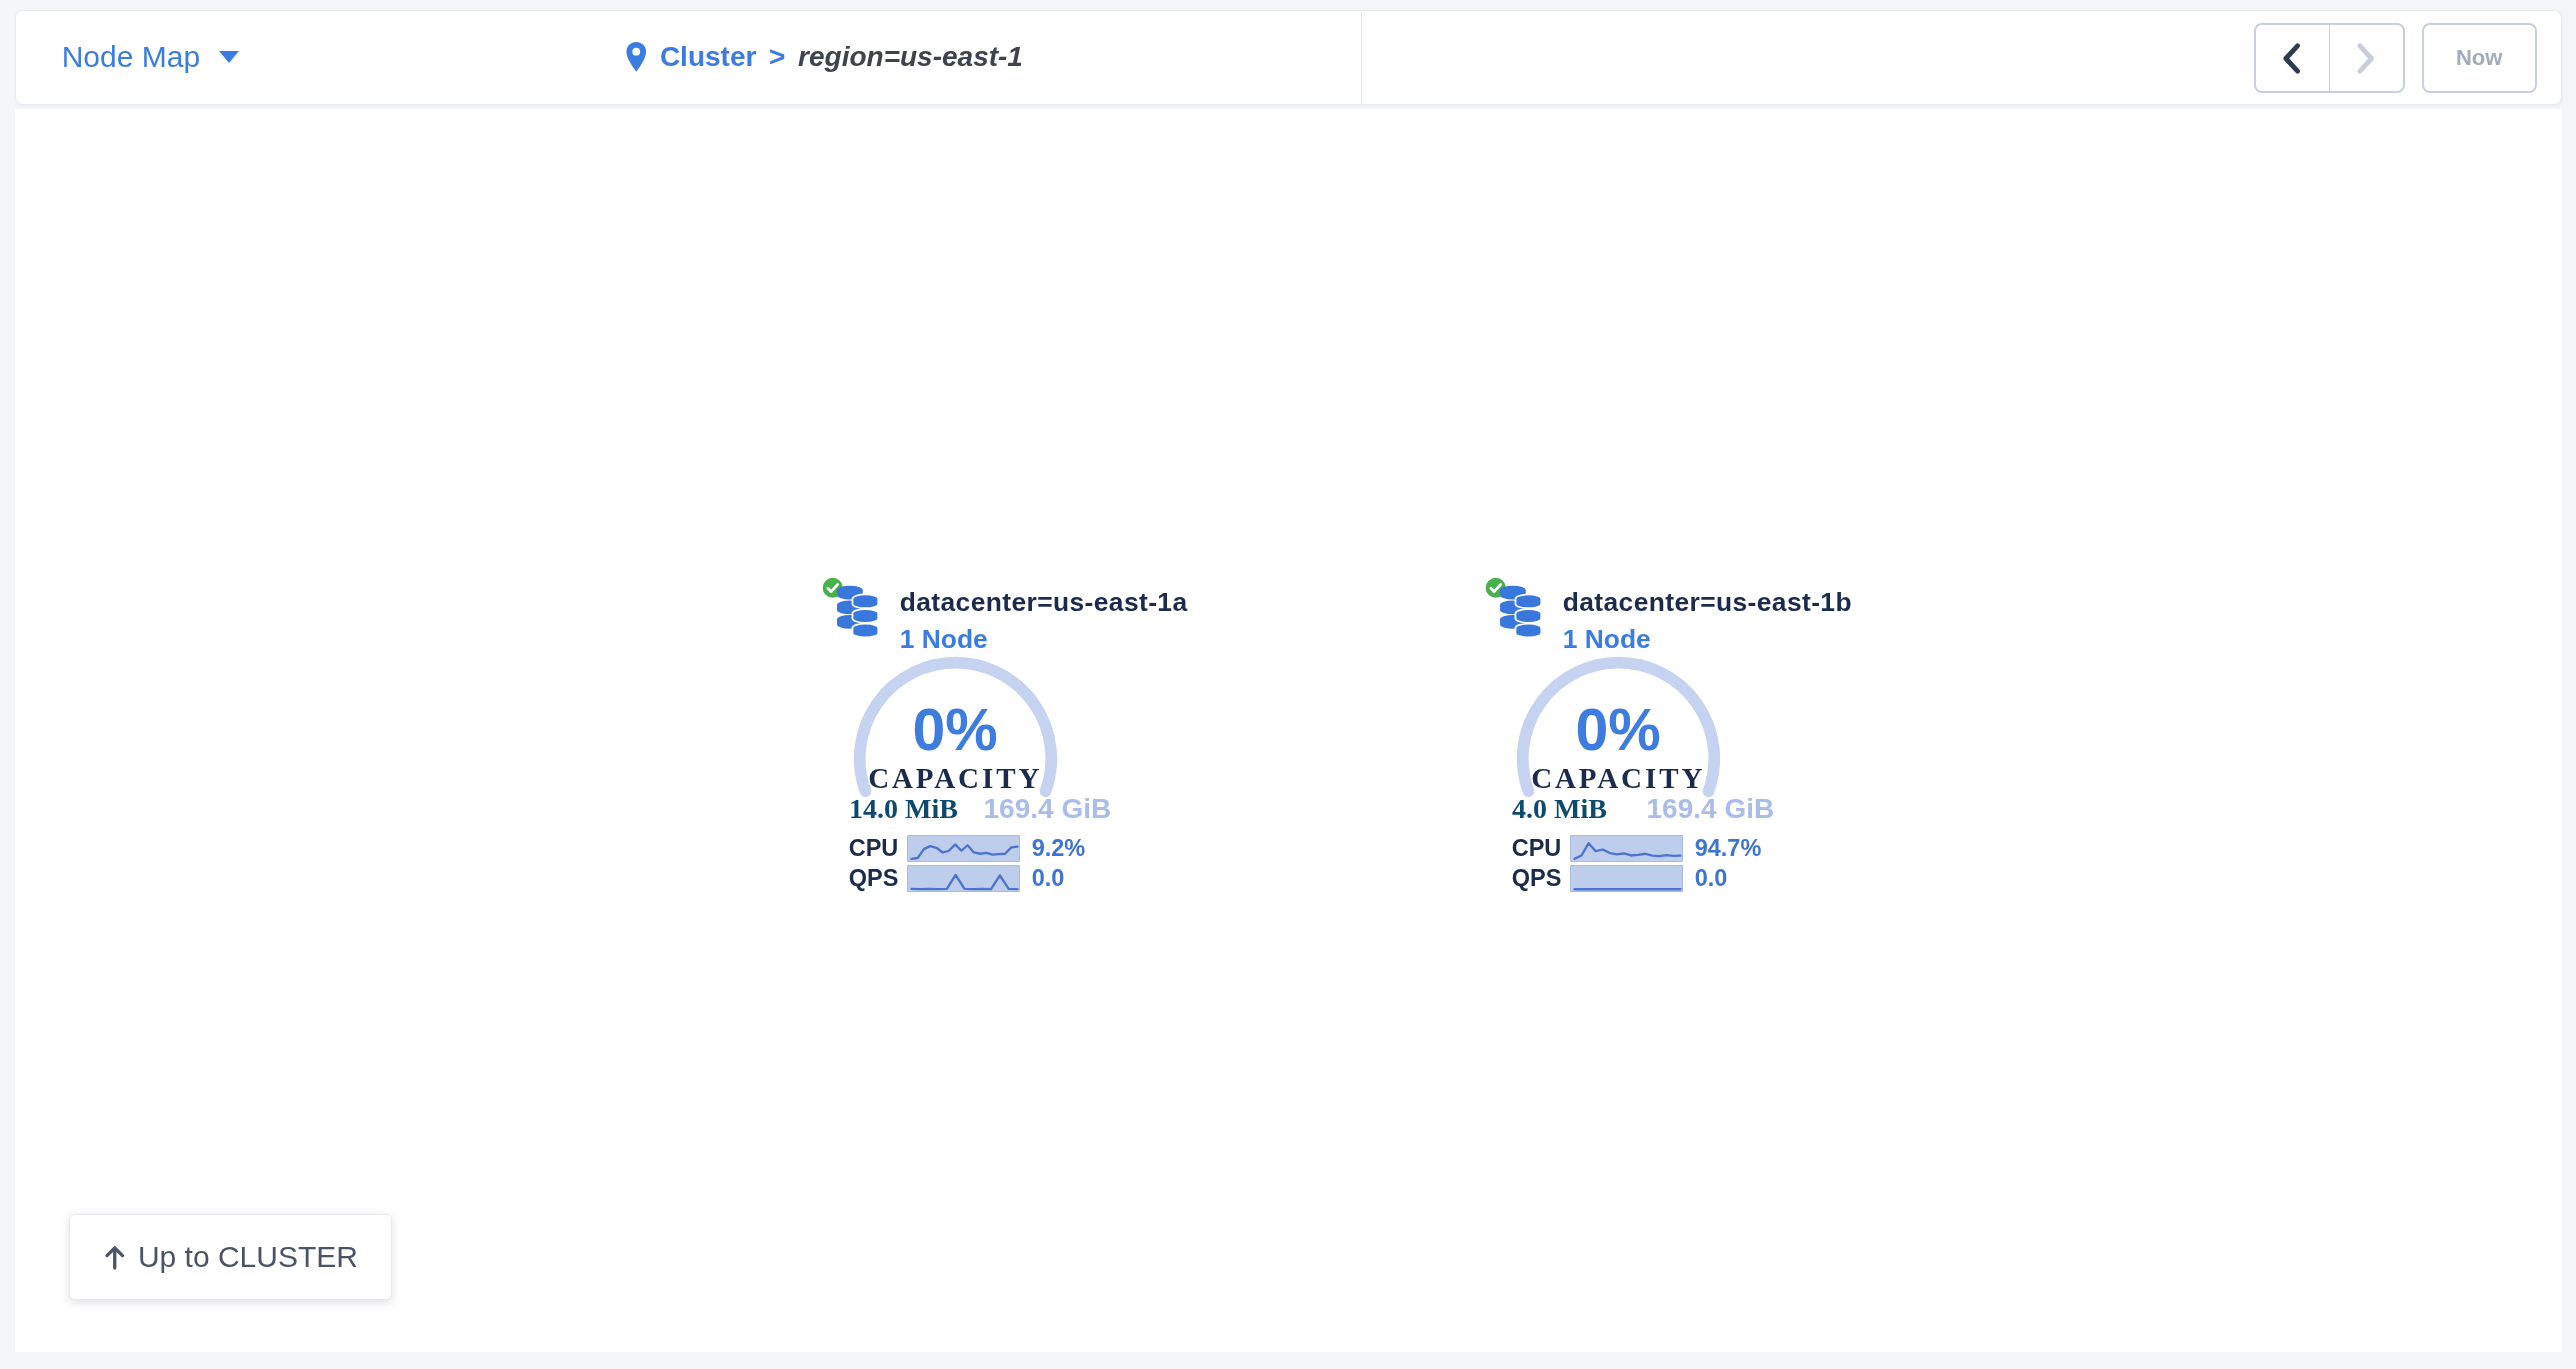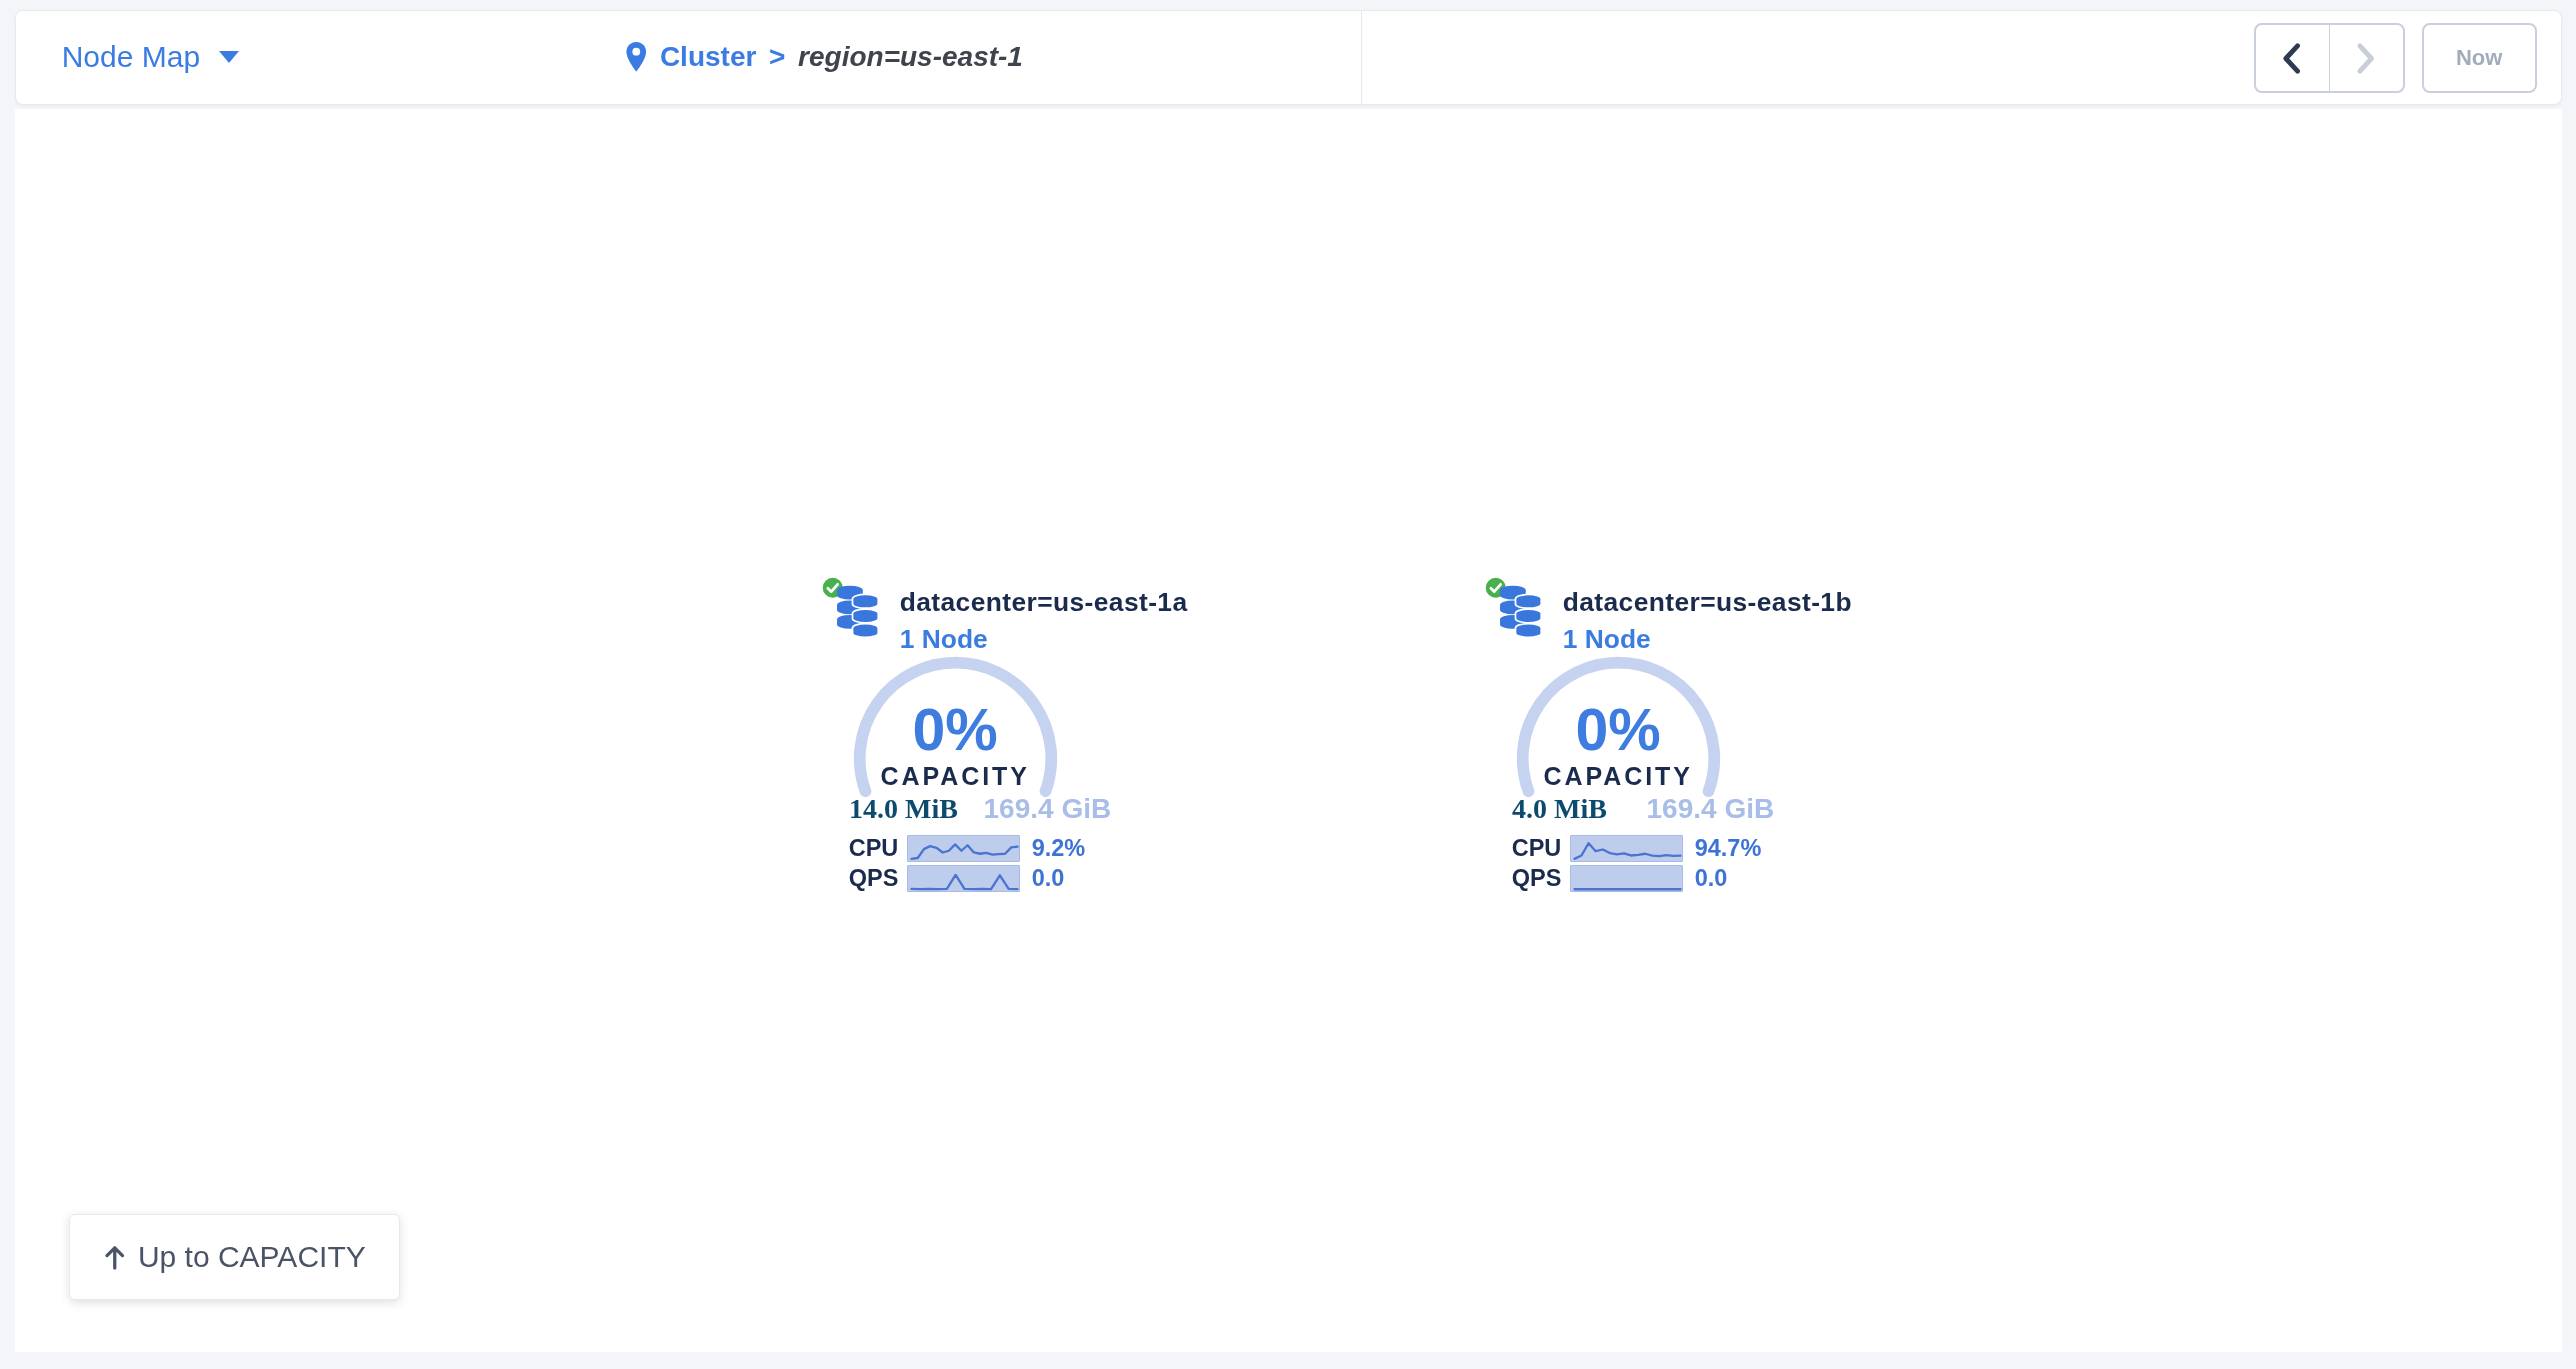--- a/index.html
+++ b/index.html
@@ -71,21 +71,21 @@
   .dc-title { font-size:26.4px; font-weight:700; color:#1a2b4e; letter-spacing:0.4px; white-space:nowrap; }
   .dc-nodecount { font-size:26.4px; font-weight:700; color:#3b7ce2; margin-top:5.9px; }
   .donut-wrap { position:absolute; left:27px; top:75px; width:215px; height:215px; }
   .donut-wrap svg { position:absolute; left:0; top:0; }
   .donut-pct {
     position:absolute; left:0; top:45px; width:100%;
     text-align:center; font-size:59px; font-weight:700; color:#3e7ce0;
   }
   .donut-cap {
     position:absolute; left:0; top:111px; width:100%;
-    text-align:center; font-size:25px; font-weight:700; color:#1a2b4e; letter-spacing:2.9px;
+    text-align:center; font-size:29px; font-weight:700; color:#1a2b4e; letter-spacing:2.9px;font-family:Liberation Serif, serif;
   }
   .cap-row {
     position:absolute; left:22.5px; top:217px; width:270px; height:31px;
     display:flex; justify-content:space-between; align-items:center;
     padding:0 2px 0 5.9px; font-size:28px;
   }
   .cap-used  { color:#0c4a6e; font-weight:600;font-family:Liberation Serif, serif; }
   .cap-total { color:#a9bde9; font-weight:600; }
   .stats { position:absolute; left:28px; top:258px; width:246px; }
   .stat-row { display:grid; grid-template-columns:58px 113px auto; align-items:center; margin-bottom:2.9px; height:28px; }
@@ -242,17 +242,17 @@
             </svg></span>
         <span class="stat-value">0.0</span>
       </div>
     </div>
   </div>
 
   <div class="up-btn">
     <svg width="23.5" height="27" viewBox="0 0 24 28">
       <path d="M12 25 L12 5 M4 12 L12 4 L20 12" fill="none" stroke="#4b5366" stroke-width="3.4" stroke-linecap="round" stroke-linejoin="round"></path>
     </svg>
-    <span>Up to CAPACITY</span>
+    <span>Up to CLUSTER</span>
   </div>
 
 </div>
 
 
 </body></html>

